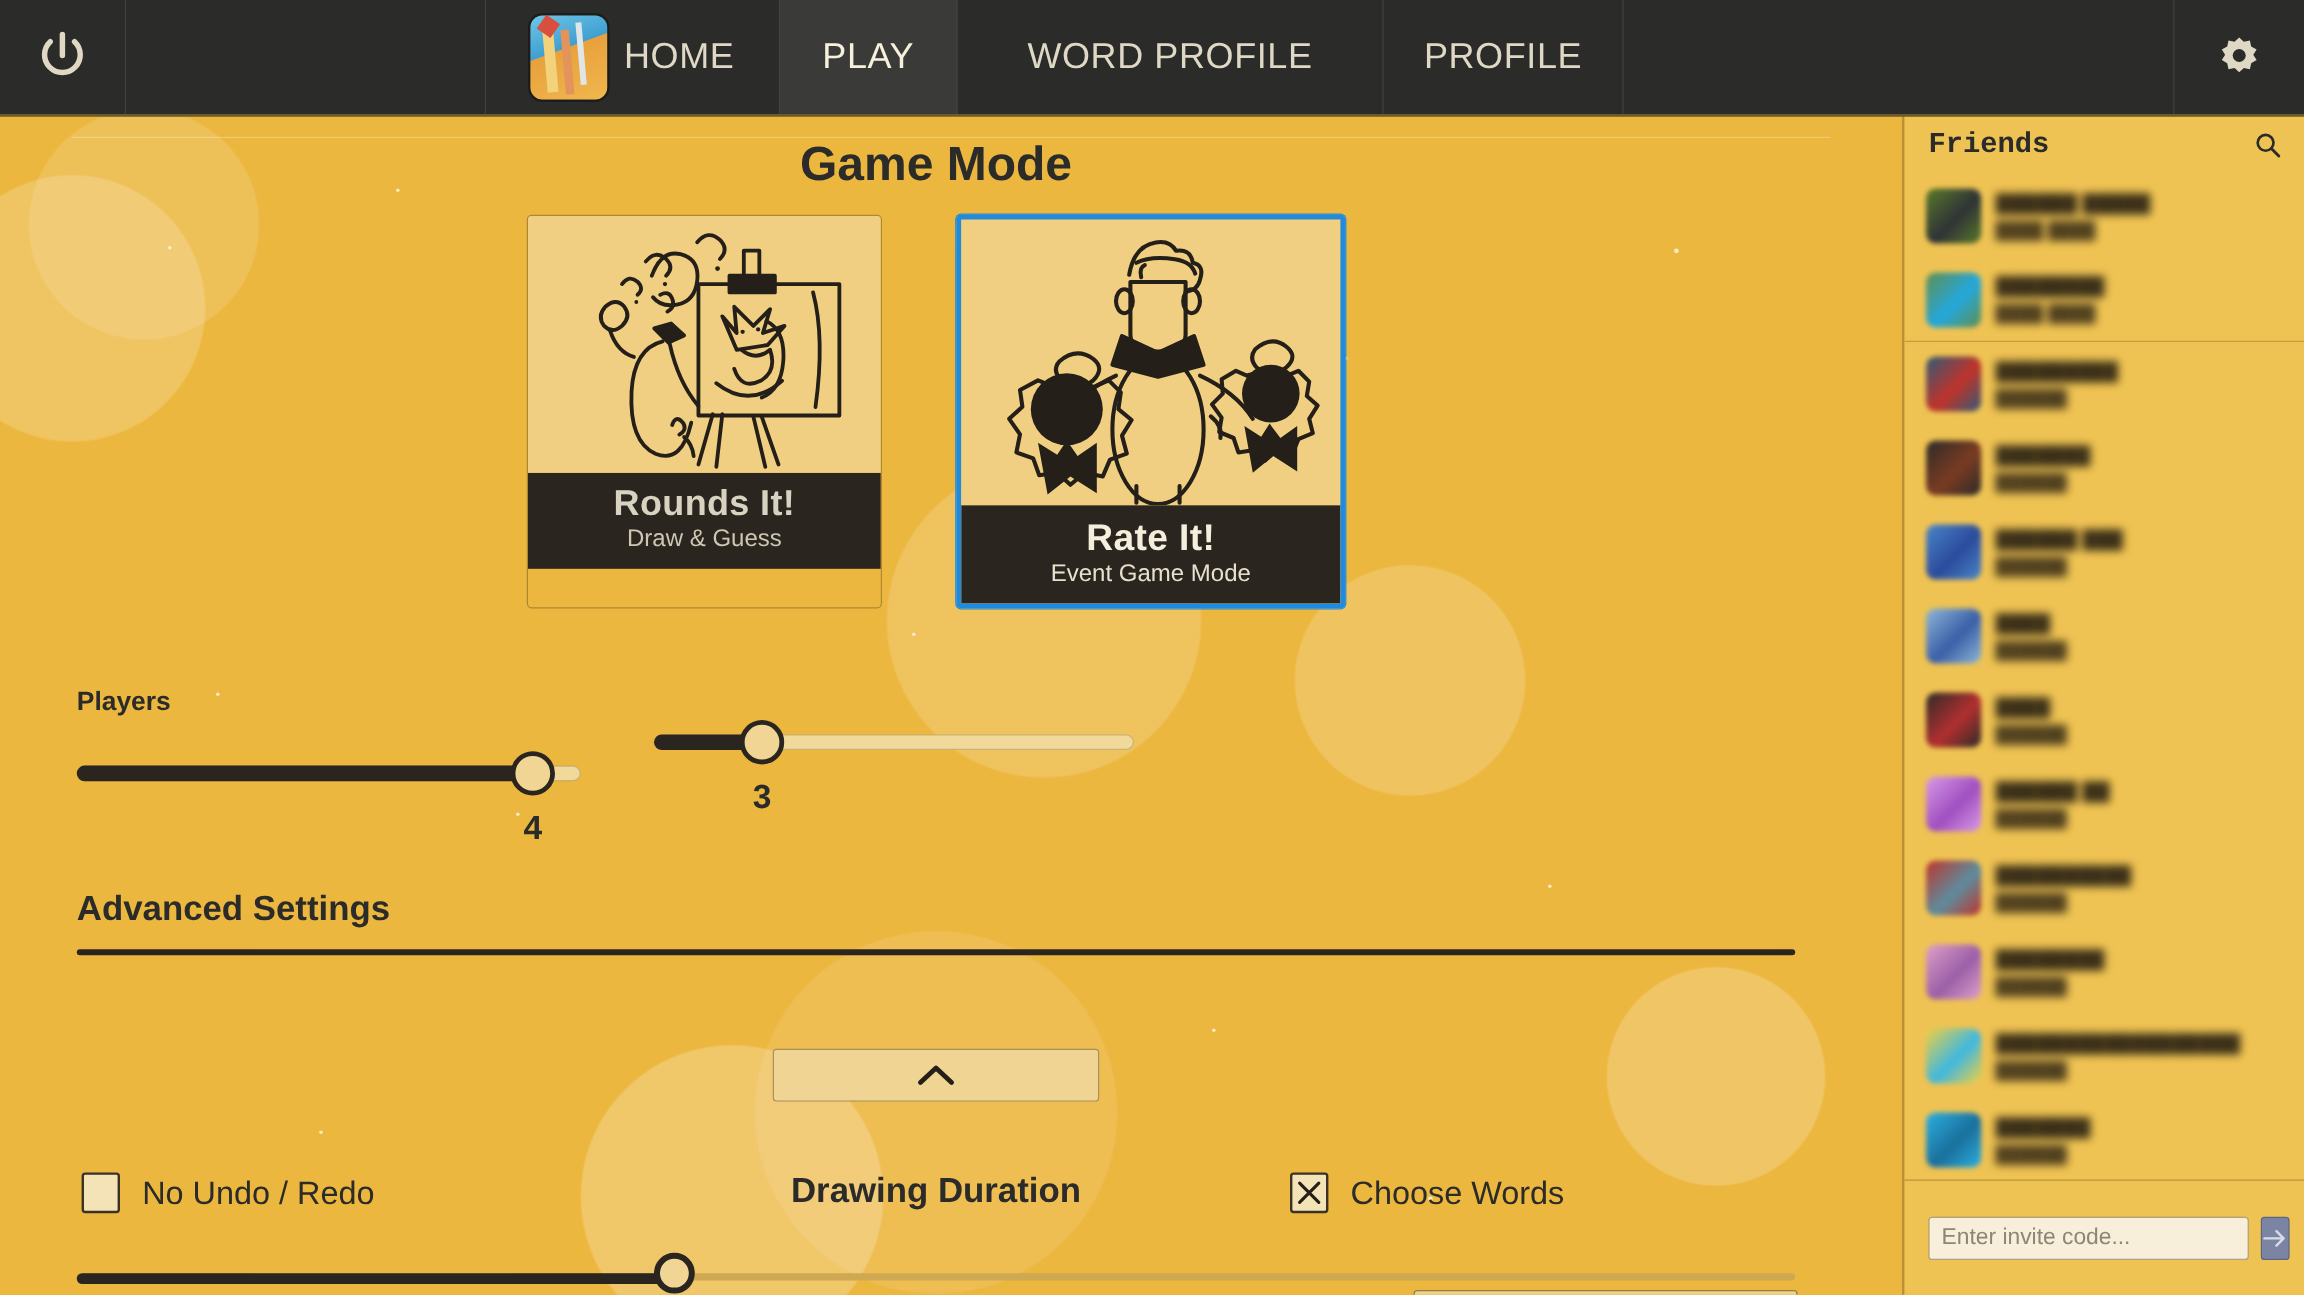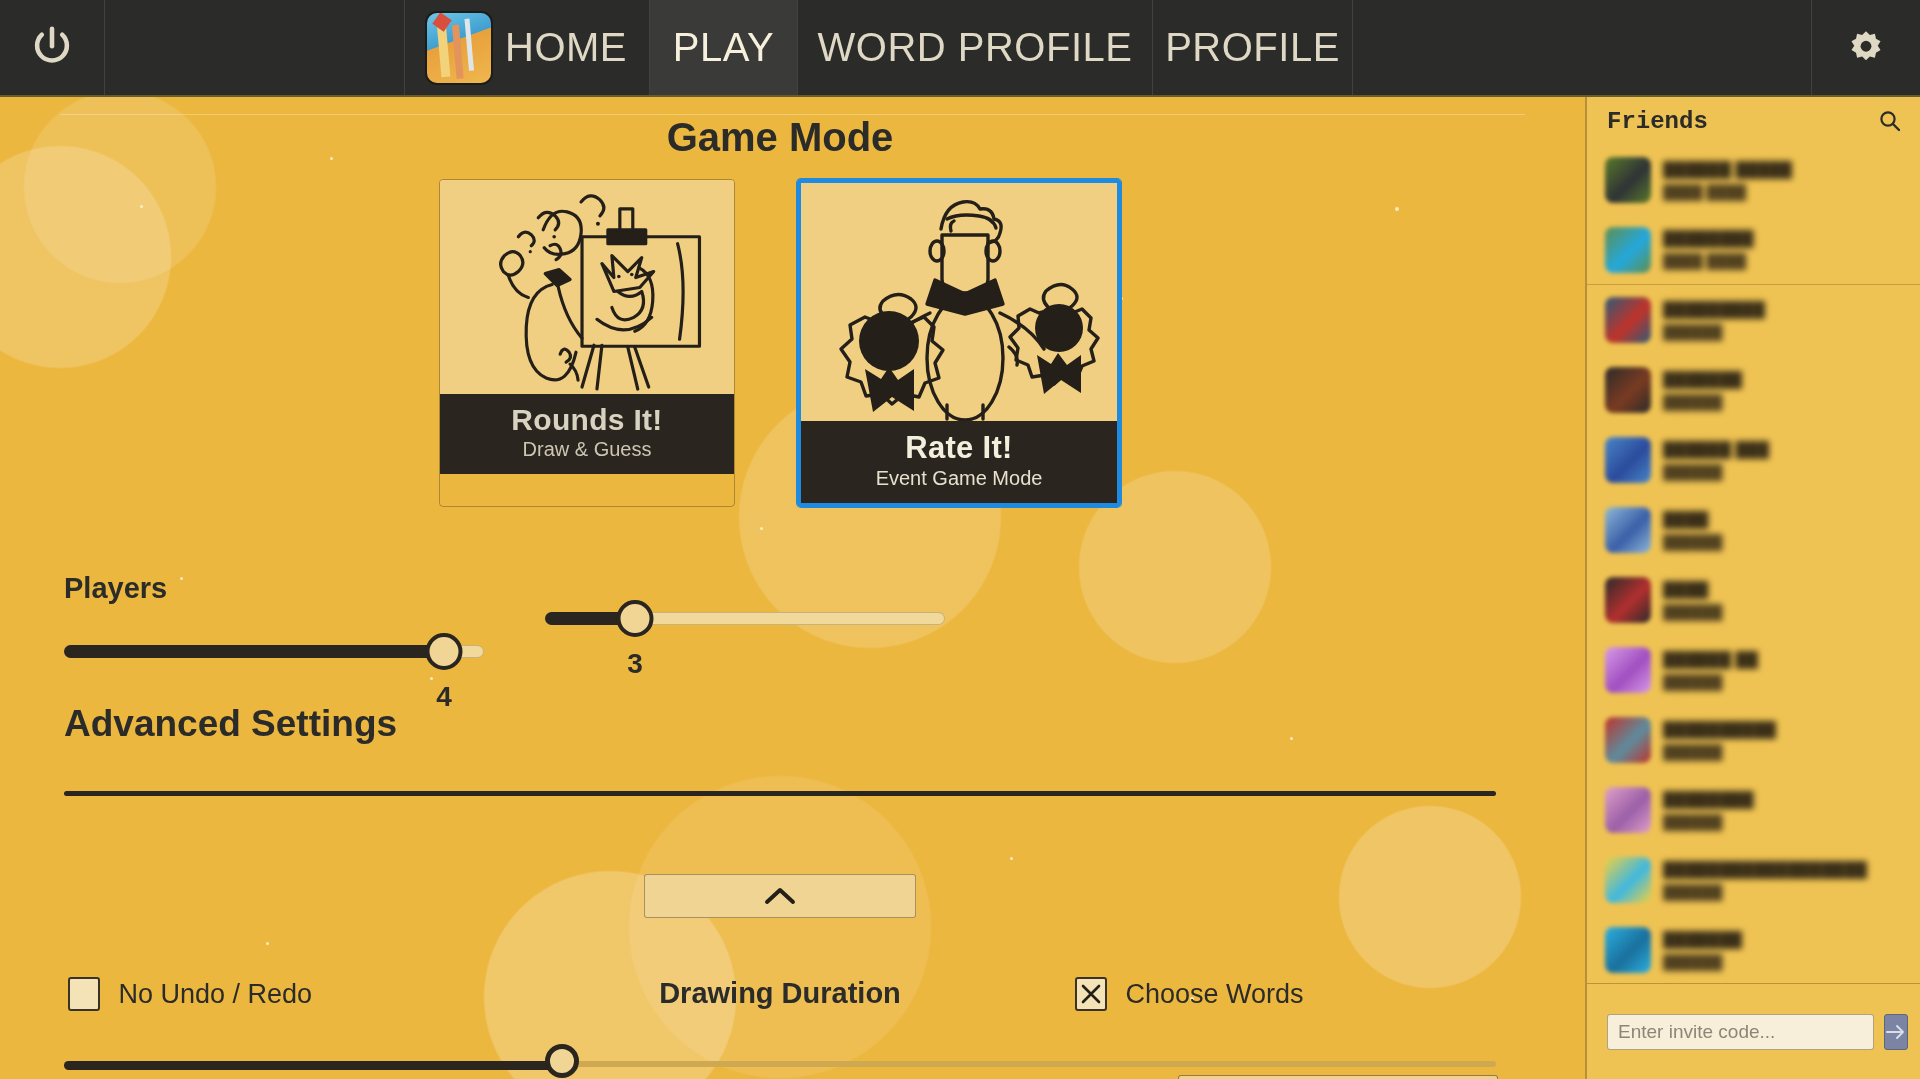--- a/index.html
+++ b/index.html
@@ -40,21 +40,21 @@
     content:""; position:absolute; left: 12px; top: 8px;
     width: 9px; height: 56px; background: #f2d27a;
     transform: rotate(-5deg);
     box-shadow: 14px 4px 0 -1px #e3935c, 26px -2px 0 -2px #dfe6ea;
   }
   #brand-logo::after {
     content:""; position:absolute; left: 8px; top: 2px;
     width: 14px; height: 14px; background: #d94f3d;
     transform: rotate(35deg);
   }
-  .nav-label { font-size: 40px; letter-spacing: 0.5px; font-weight: 400; }
+  .nav-label { font-size: 30px; letter-spacing: 0.5px; font-weight: 400; }
   #play-cell { width: 148px; background: #3a3a38; }
   #play-cell .nav-label { color: #f6f0dd; }
   #words-cell { width: 355px; }
   #profile-cell { width: 200px; }
   #nav-filler { flex: 1; border-right: 1px solid #414140; }
   #gear-cell { width: 108px; border-right: none; }
   #gear-icon { width: 42px; height: 42px; }
 
   
   #main {
@@ -116,21 +116,21 @@
     font-size: 30px; font-weight: bold; color: #d8d2c0;
     letter-spacing: .3px;
   }
   .mode-card.selected .card-title { color: #f4eedc; font-size: 31px; }
   .card-sub { font-size: 20px; color: #cdc6b2; margin-top: 1px; }
   .mode-card.selected .card-sub { color: #e7e0cd; }
 
   
   #players-block { position: absolute; left: 64px; top: 475px; width: 420px; }
   #rounds-block  { position: absolute; left: 545px; top: 475px; width: 400px; }
-  .slider-label { font-size: 29px; font-weight: bold; color: #2b2b29; }
+  .slider-label { font-size: 22px; font-weight: bold; color: #2b2b29; }
   .track-wrap { position: relative; height: 50px; margin-top: 24px; }
   .track {
     position: absolute; top: 16px; left: 0; right: 0; height: 13px;
     background: #f0d99a; border-radius: 7px;
     border: 1px solid rgba(80,65,25,.25);
   }
   .fill {
     position: absolute; top: 16px; left: 0; height: 13px;
     background: #2b2520; border-radius: 7px;
   }
@@ -141,22 +141,22 @@
     transform: translateX(-50%);
   }
   .slider-value {
     position: absolute; top: 52px;
     font-size: 28px; font-weight: bold; color: #2b2b29;
     transform: translateX(-50%);
   }
 
   
   #adv-title {
-    position: absolute; left: 64px; top: 606px;
-    font-size: 37px; font-weight: bold; color: #2b2b29;
+    position: absolute; left: 64px; top: 645px;
+    font-size: 29px; font-weight: bold; color: #2b2b29;
   }
   #adv-rule {
     position: absolute; left: 64px; top: 694px;
     width: 1432px; height: 5px; background: #2b2520; border-radius: 3px;
   }
   #adv-toggle {
     position: absolute; left: 644px; top: 777px;
     width: 272px; height: 44px;
     background: #f0d493; border: 1px solid rgba(80,65,25,.45);
     border-radius: 3px;

